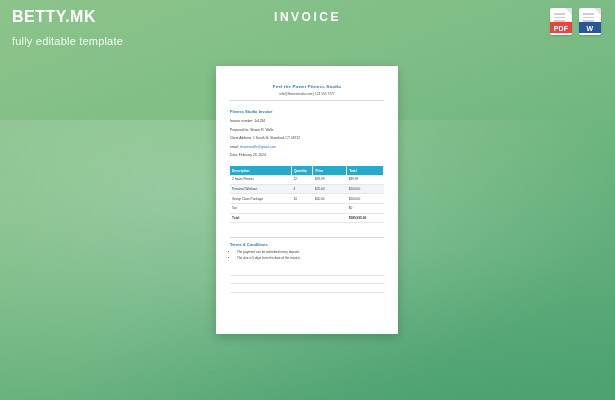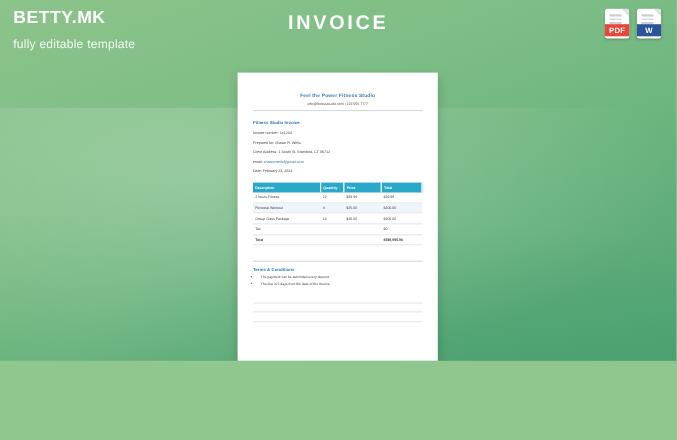--- a/index.html
+++ b/index.html
@@ -7,21 +7,21 @@
   body {
     width: 615px;
     height: 400px;
     overflow: hidden;
     font-family: "Liberation Sans", sans-serif;
     background: #8fc78f;
   }
   .page {
     position: relative;
     width: 615px;
-    height: 328px;
+    height: 400px;
     background: linear-gradient(160deg, #8cc48b 0%, #7dbd85 35%, #65b07c 70%, #4ea373 100%);
     overflow: hidden;
   }
   .bg-swoosh {
     position: absolute;
     left: -10%;
     top: 30%;
     width: 130%;
     height: 90%;
     background: radial-gradient(ellipse at 30% 20%, rgba(255,255,255,0.22) 0%, rgba(255,255,255,0.0) 55%);
@@ -56,21 +56,21 @@
     color: #f2fbf2;
     letter-spacing: 0.2px;
   }
   .doc-title {
     position: absolute;
     left: 0;
     right: 0;
     top: 10px;
     text-align: center;
     color: #ffffff;
-    font-size: 18px;
+    font-size: 12px;
     font-weight: bold;
     letter-spacing: 2.5px;
   }
   .file-icons {
     position: absolute;
     right: 14px;
     top: 8px;
     display: flex;
     gap: 7px;
     align-items: flex-start;

